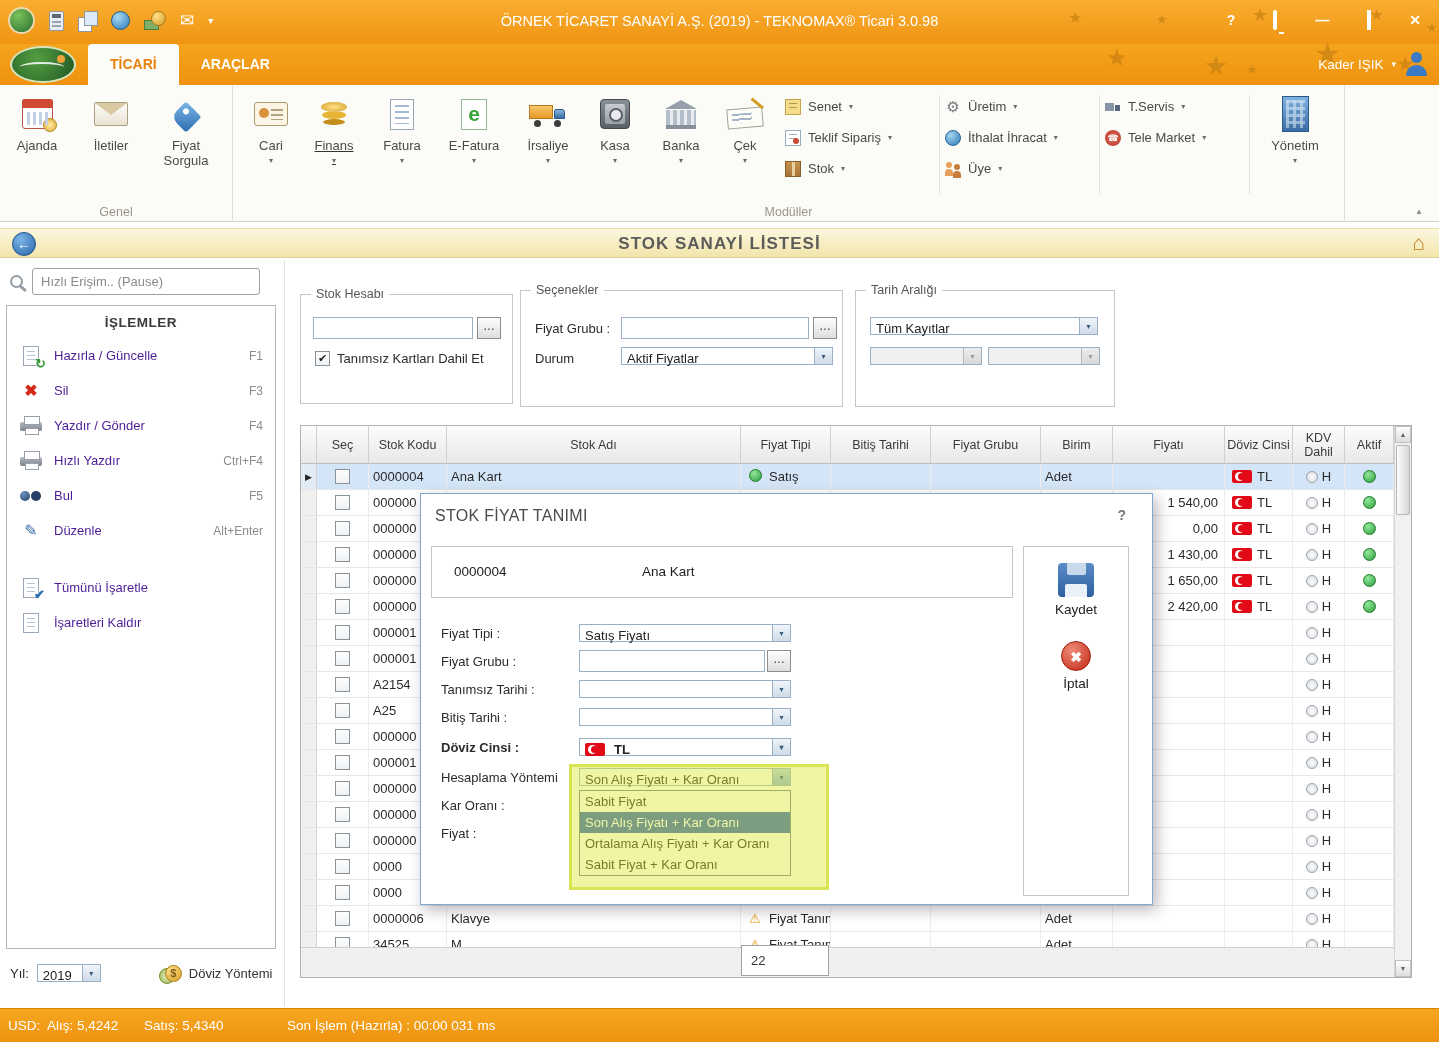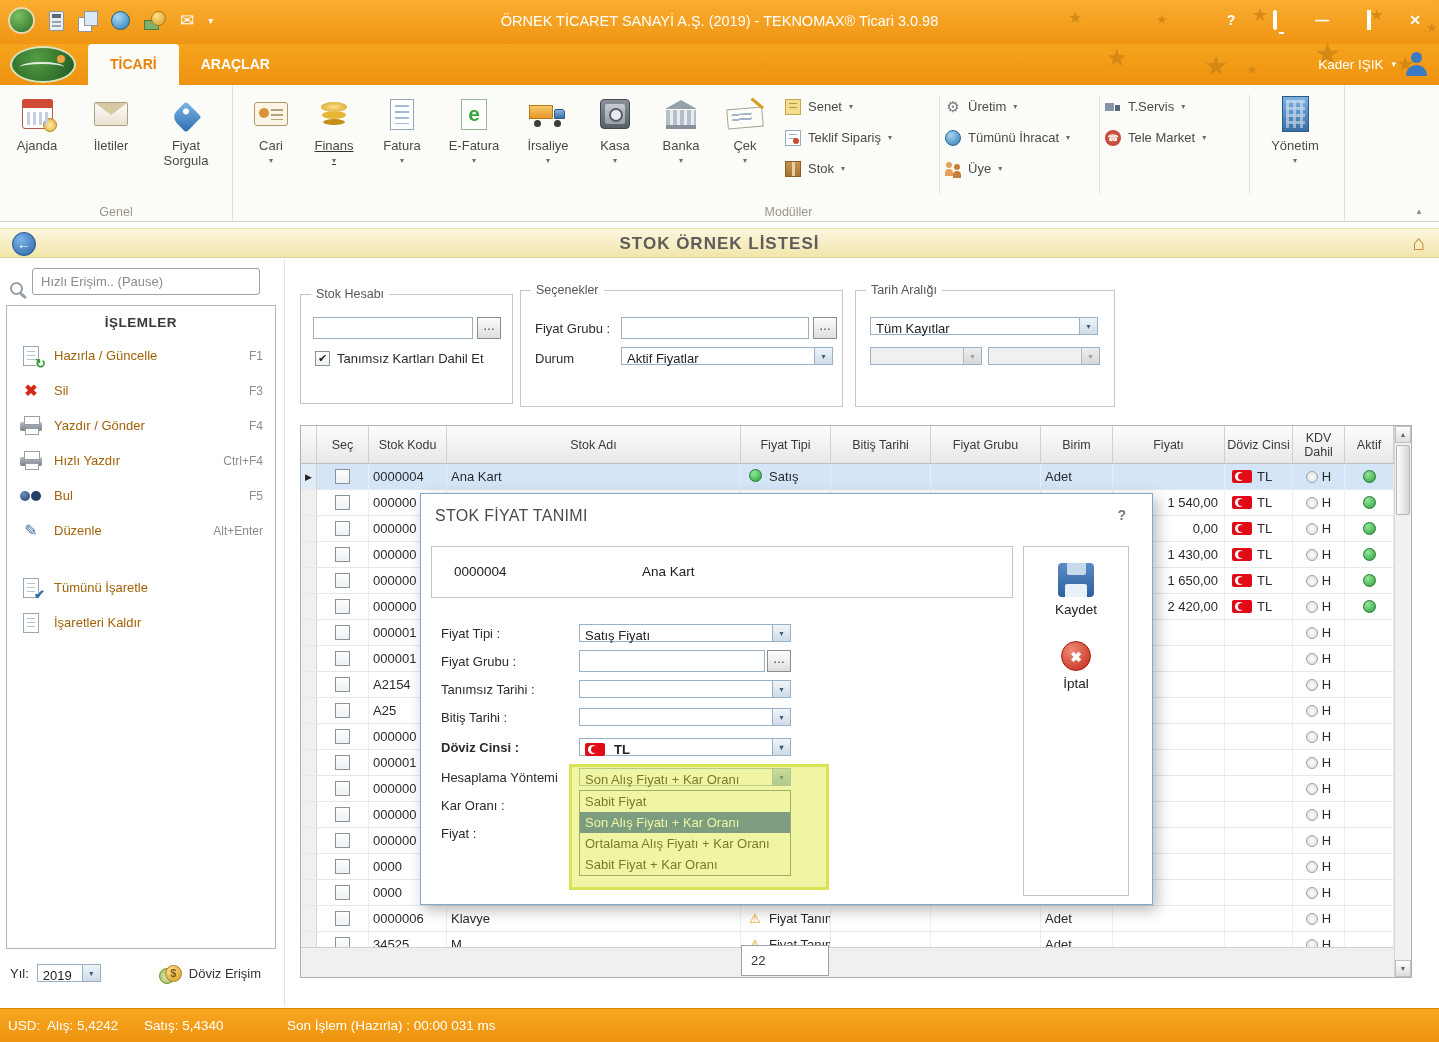--- a/index.html
+++ b/index.html
@@ -114,29 +114,29 @@
 .mi-tele{border-radius:50%;background:radial-gradient(#e06a5a,#b53928);color:#fff;font-size:9px;line-height:16px;text-align:center;}
 
 
 .pageheader{position:absolute;left:0;top:228px;width:100%;height:30px;background:linear-gradient(#fcf7df,#f2e5ab);border-top:1px solid #ece0a8;border-bottom:1px solid #d9cd94;z-index:4;}
 .btn-back{position:absolute;left:12px;top:3px;width:24px;height:24px;border-radius:50%;background:radial-gradient(circle at 35% 30%,#7ab4e8,#2a64a8);border:1px solid #1d4f8a;color:#fff;text-align:center;line-height:22px;font-size:14px;font-weight:bold;cursor:pointer;}
 .ph-title{position:absolute;left:0;right:0;top:5px;text-align:center;font-size:17px;font-weight:bold;color:#5c5c5a;letter-spacing:1px;}
 .btn-home{position:absolute;right:14px;top:2px;font-size:21px;color:#bf7a1f;cursor:pointer;}
 
 
 .sidebar{position:absolute;left:6px;top:262px;width:272px;height:746px;z-index:3;}
-.searchrow{position:absolute;left:4px;top:6px;display:flex;align-items:flex-end;gap:9px;}
+.searchrow{position:absolute;left:4px;top:6px;display:flex;align-items:center;gap:9px;}
 .ic-search{width:13px;height:13px;border:2px solid #959da5;border-radius:50%;position:relative;display:inline-block;}
 .ic-search::after{content:'';position:absolute;right:-6px;bottom:-4px;width:8px;height:3px;background:#959da5;transform:rotate(40deg);border-radius:2px;}
 .searchbox{width:228px;height:27px;border:1px solid #9aa2aa;border-radius:3px;padding:0 8px;font-size:13px;color:#555;font-family:"Liberation Sans",sans-serif;outline:none;}
 .searchbox::placeholder{color:#8a8a8a;}
 .panel{position:absolute;left:0;top:43px;width:270px;height:644px;border:1px solid #b5b5b5;background:#fff;}
 .panel-head{height:32px;display:flex;align-items:center;justify-content:center;font-weight:bold;font-size:13.5px;color:#3a3a3a;letter-spacing:.5px;}
 .sitem{height:35px;display:flex;align-items:center;padding:0 12px;gap:11px;cursor:pointer;}
-.sitem .slab{font-size:13px;color:#a16207;}
+.sitem .slab{font-size:13px;color:#4c1d95;}
 .sitem .skey{margin-left:auto;color:#8c8c8c;font-size:12px;}
 .sgap{height:22px;}
 .sic{width:24px;display:flex;justify-content:center;flex:0 0 auto;}
 .ic-docw{width:16px;height:20px;background:#fff;border:1px solid #98a6b6;position:relative;}
 .ic-docw::after{content:'';position:absolute;left:3px;top:4px;right:3px;bottom:4px;background:repeating-linear-gradient(to bottom,#b4c4d4 0 1px,transparent 1px 4px);}
 .ovl{position:absolute;font-weight:bold;text-shadow:0 0 2px #fff;}
 .ovl-refresh{right:-8px;bottom:-6px;color:#3a9a3a;font-size:13px;}
 .ovl-check{right:-7px;bottom:-5px;color:#2e6fb0;font-size:13px;}
 .ic-x{color:#d42a1a;font-size:16px;font-weight:bold;}
 .ic-pencil{color:#3a6ea5;font-size:16px;}
@@ -377,21 +377,21 @@
       </div>
 
       <div class="stack" style="left:712px;">
         <div class="srow">
           <span class="mi mi-gear">⚙</span>
           <span class="slabel">Üretim</span>
           <span class="sarrow">▾</span>
         </div>
         <div class="srow">
           <span class="mi mi-globe"></span>
-          <span class="slabel">Tümünü İhracat</span>
+          <span class="slabel">İthalat İhracat</span>
           <span class="sarrow">▾</span>
         </div>
         <div class="srow">
           <span class="mi mi-uye"></span>
           <span class="slabel">Üye</span>
           <span class="sarrow">▾</span>
         </div>
       </div>
 
       <div class="stack" style="left:872px;">
@@ -419,21 +419,21 @@
         <div class="barrow">▾</div>
       </div>
 
       <div class="glabel">Modüller</div>
     </div>
     <div class="collapse-btn">▲</div>
   </div>
 
   <div class="pageheader">
     <div class="btn-back">←</div>
-    <div class="ph-title">STOK ÖRNEK LİSTESİ</div>
+    <div class="ph-title">STOK SANAYİ LİSTESİ</div>
     <div class="btn-home">⌂</div>
   </div>
 
   <div class="vline"></div>
 
   <div class="sidebar">
     <div class="searchrow">
       <span class="ic-search"></span>
       <input class="searchbox" placeholder="Hızlı Erişim.. (Pause)" style="">
     </div>
@@ -502,21 +502,21 @@
       </div>
     </div>
     <div class="yearrow">
       <span class="flabel2">Yıl:</span>
       <div class="combo" style="width:64px;">
         <span class="cval">2019</span>
         <span class="cbtn">▾</span>
       </div>
       <div class="cur-link">
         <span class="ic-coin">$</span>
-        <span>Döviz Erişim</span>
+        <span>Döviz Yöntemi</span>
       </div>
     </div>
   </div>
 
   <div class="gbox" style="left:300px;top:294px;width:213px;height:110px;">
     <span class="legend">Stok Hesabı</span>
     <div class="tbox" style="position:absolute;left:12px;top:22px;width:160px;"></div>
     <div class="dots" style="position:absolute;left:176px;top:22px;">…</div>
     <div style="position:absolute;left:14px;top:56px;display:flex;align-items:center;gap:7px;">
       <span class="cb">✔</span>

